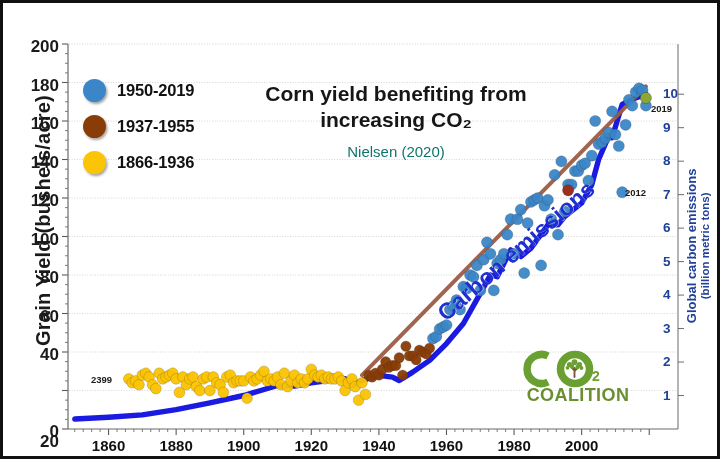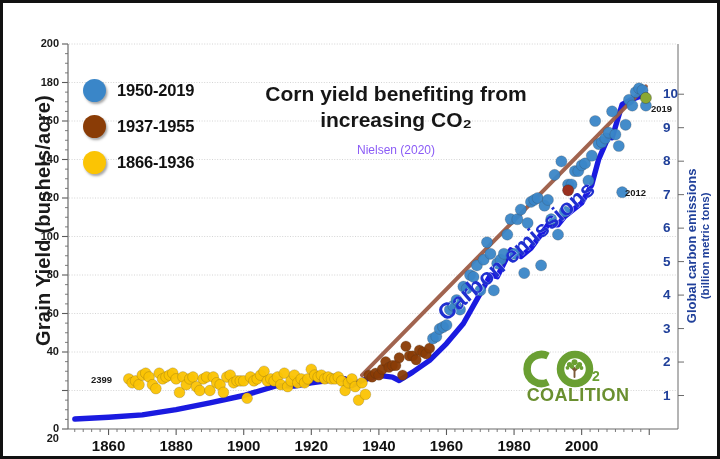--- a/index.html
+++ b/index.html
@@ -26,32 +26,32 @@
   #ylabel-right .l1{font-size:13px;}
   #ylabel-right .l2{font-size:11.5px;}
 
   
   #title{
     left:228px;top:78px;width:330px;text-align:center;white-space:normal;
     font-size:21px;font-weight:700;color:#161616;line-height:1.22;
   }
   #subtitle{
     left:228px;top:140px;width:330px;text-align:center;
-    font-size:12px;color:#8b5cf6;font-weight:400;
+    font-size:15px;color:#0f766e;font-weight:400;
   }
 
   
   #legend{left:80px;top:72px;}
   .lg-row{display:flex;align-items:center;height:30px;margin-bottom:6px;}
   .lg-dot{width:23px;height:23px;border-radius:50%;margin-right:11px;
           box-shadow:1.5px 2px 2.5px rgba(0,0,0,.35);}
   .lg-txt{font-size:16.5px;font-weight:700;color:#111;letter-spacing:-.2px;}
 
   
-  .ytick{font-size:11px;font-weight:700;color:#1a1a1a;text-align:right;width:34px;}
+  .ytick{font-size:17px;font-weight:700;color:#1a1a1a;text-align:right;width:34px;}
   .xtick{font-size:15px;font-weight:700;color:#111;text-align:center;width:60px;}
   .rtick{font-size:13.5px;font-weight:700;color:#20409a;text-align:left;width:26px;}
 
   
   .ann{font-size:9.5px;font-weight:700;color:#1a1a1a;}
   #ann-carbon{
     left:438px;top:300px;color:#1f2fd0;font-size:23px;font-weight:700;
     transform:rotate(-41deg);transform-origin:left center;
     text-shadow:.5px .5px 0 rgba(255,255,255,.6);
   }

